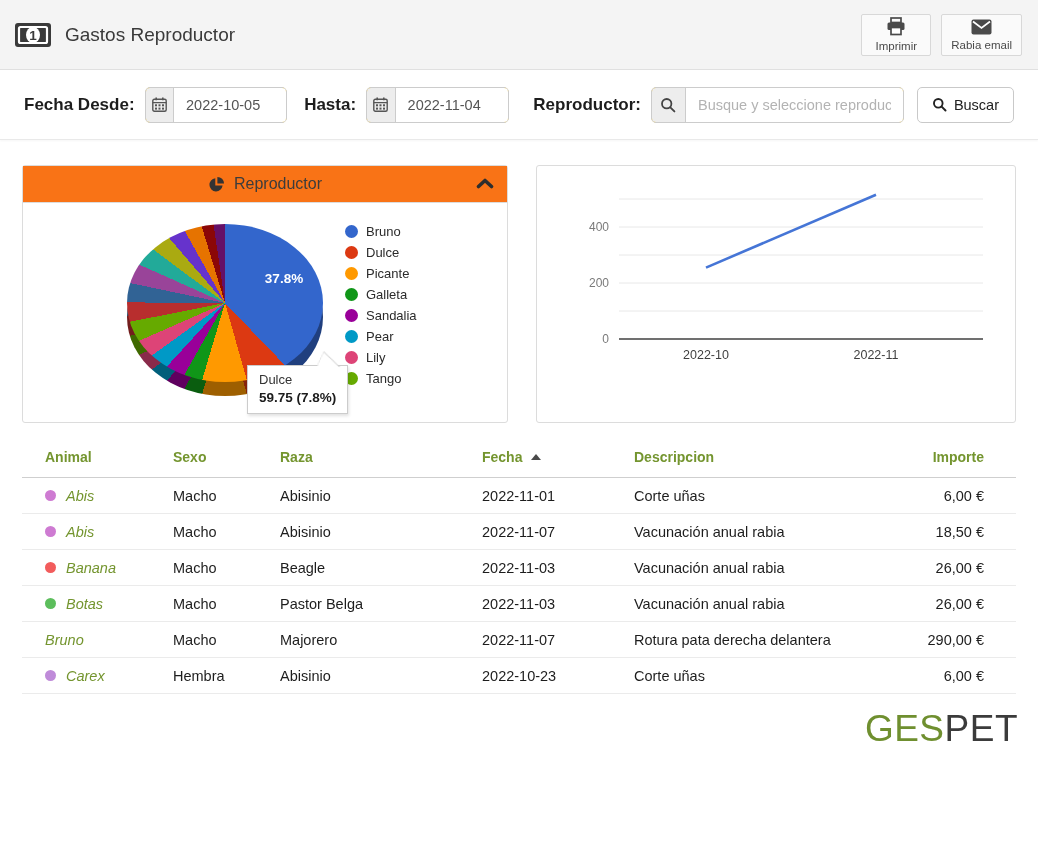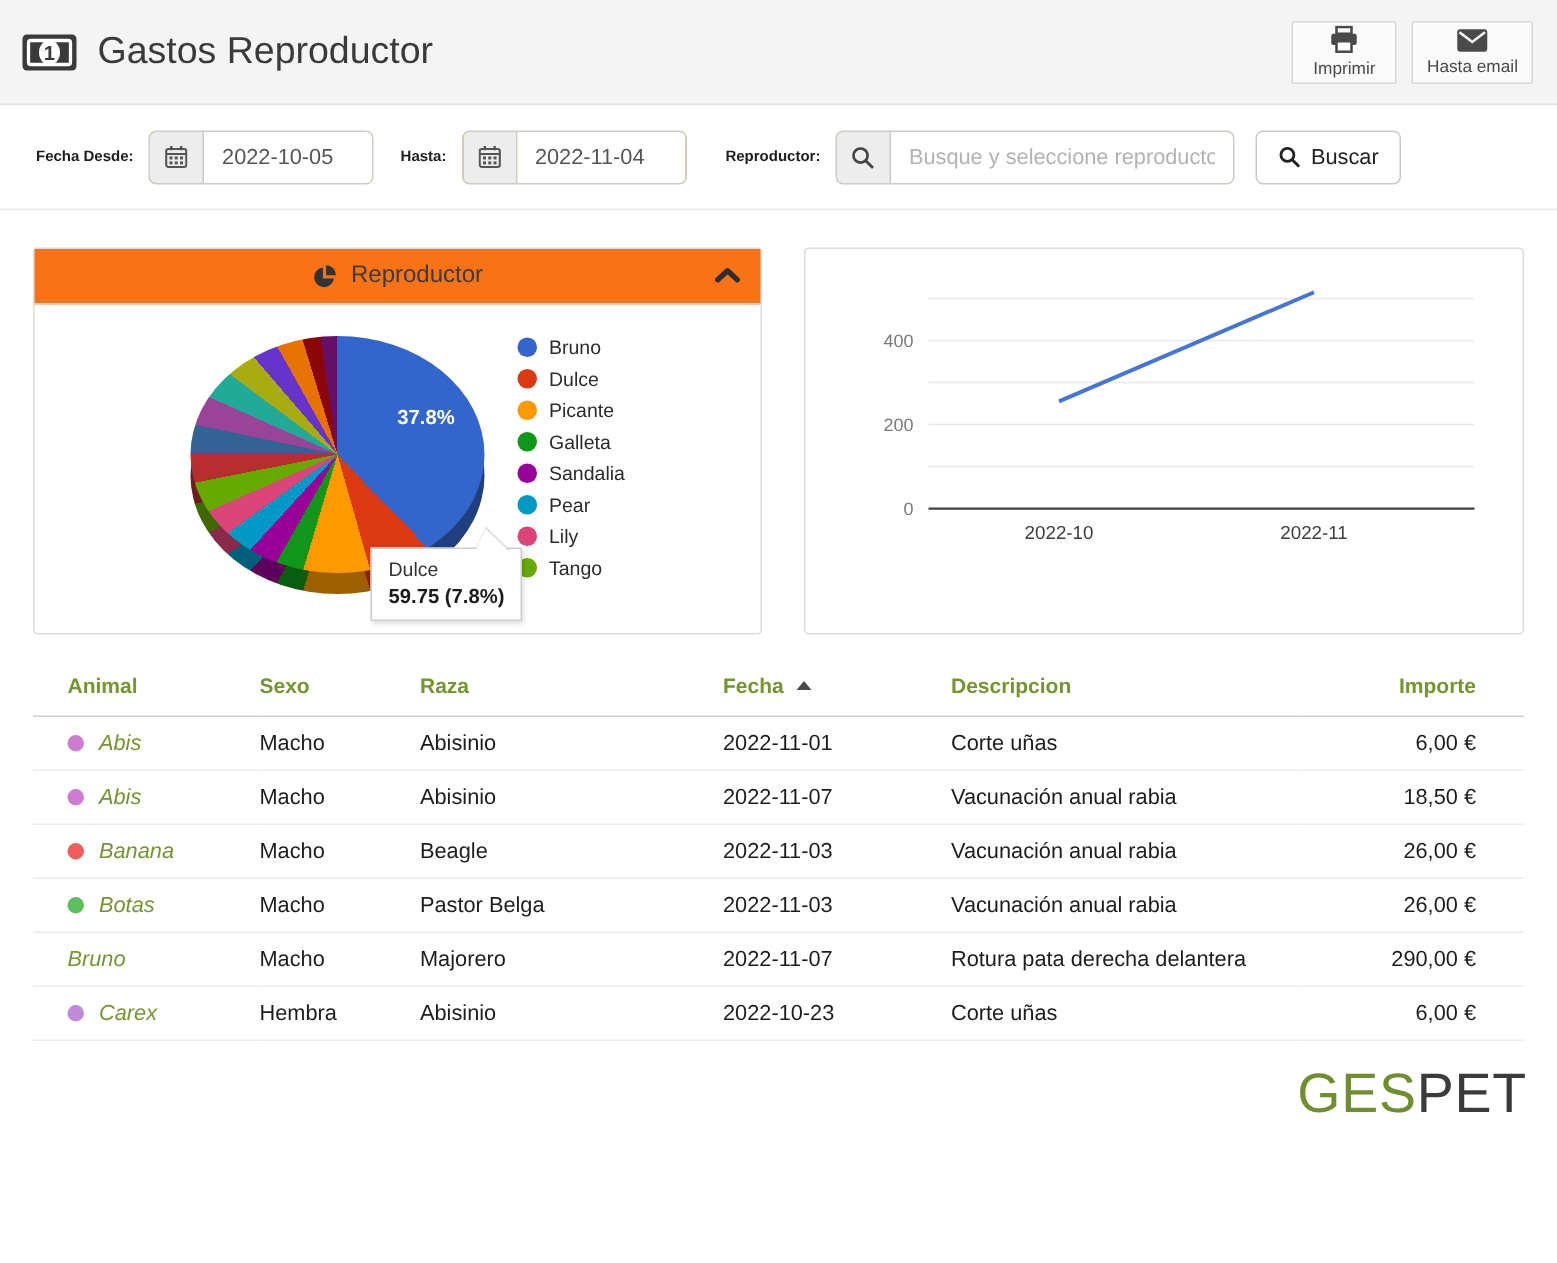--- a/index.html
+++ b/index.html
@@ -4,31 +4,31 @@
 <style>
   * { margin:0; padding:0; box-sizing:border-box; }
   html,body { background:#fff; }
   body { width:1038px; height:842px; overflow:hidden;
          font-family:"Liberation Sans", sans-serif; color:#222; }
 
   
   .topbar { height:70px; background:#f4f4f4; border-bottom:1px solid #e0e0e0;
             display:flex; align-items:center; justify-content:space-between; padding:0 16px 0 14px; }
   .brand { display:flex; align-items:center; gap:13px; }
-  .brand-title { font-size:25px; color:#3a3a3a; }
+  .brand-title { font-size:19px; color:#3a3a3a; }
   .topbar-actions { display:flex; gap:10px; }
   .action-btn { display:flex; flex-direction:column; align-items:center; justify-content:center;
                 gap:4px; min-width:70px; height:42px; background:#fafafa; border:1px solid #d8d8d8;
                 border-radius:2px; font-size:11.5px; color:#4a4a4a; padding:0 9px; cursor:pointer;
                 font-family:"Liberation Sans", sans-serif; }
 
   
   .filterbar { display:flex; align-items:center; height:70px; padding:0 24px; background:#fff;
                border-bottom:1px solid #e9e9e9; box-shadow:0 1px 2px rgba(0,0,0,0.04); }
-  .flt-label { font-weight:bold; font-size:10px; color:#1d1d1d; margin-right:10px; white-space:nowrap; }
+  .flt-label { font-weight:bold; font-size:17px; color:#1d1d1d; margin-right:10px; white-space:nowrap; }
   .input-group { display:flex; height:36px; border:1px solid #ccc; border-radius:5px; overflow:hidden; background:#eab308; }
   .ig-addon { width:36px; background:#ededed; border-right:1px solid #ccc;
               display:flex; align-items:center; justify-content:center; cursor:pointer; }
   .ig-input { border:none; outline:none; padding:0 12px; font-size:14.5px; color:#555;
               width:112px; font-family:"Liberation Sans", sans-serif; background:#fff; }
   .ig-input::placeholder { color:#b3b3b3; }
   .ig-input.wide { width:228px; }
   .sp18 { width:18px; } .sp24 { width:26px; } .sp14 { width:14px; }
   .btn-buscar { height:36px; padding:0 14px; border:1px solid #c9c9c9; border-radius:5px; background:#fff;
                 font-size:14.5px; color:#222; display:flex; align-items:center; gap:7px; cursor:pointer;
@@ -114,21 +114,21 @@
       </span>
       <span>Imprimir</span>
     </button>
     <button class="action-btn">
       <span class="icon">
         <svg width="21" height="16" viewBox="0 0 21 16">
           <rect x="0.5" y="0.5" width="20" height="15" rx="2" fill="#4a4a4a"></rect>
           <path d="M2 2.5 L10.5 9 L19 2.5" stroke="#fff" stroke-width="1.7" fill="none"></path>
         </svg>
       </span>
-      <span>Hasta email</span>
+      <span>Rabia email</span>
     </button>
   </div>
 </div>
 
 <div class="filterbar">
   <span class="flt-label">Fecha Desde:</span>
   <div class="input-group">
     <span class="ig-addon">
       <svg width="15" height="15" viewBox="0 0 15 15">
         <rect x="0.8" y="2.3" width="13.4" height="12" rx="1.5" fill="none" stroke="#555" stroke-width="1.4"></rect>

